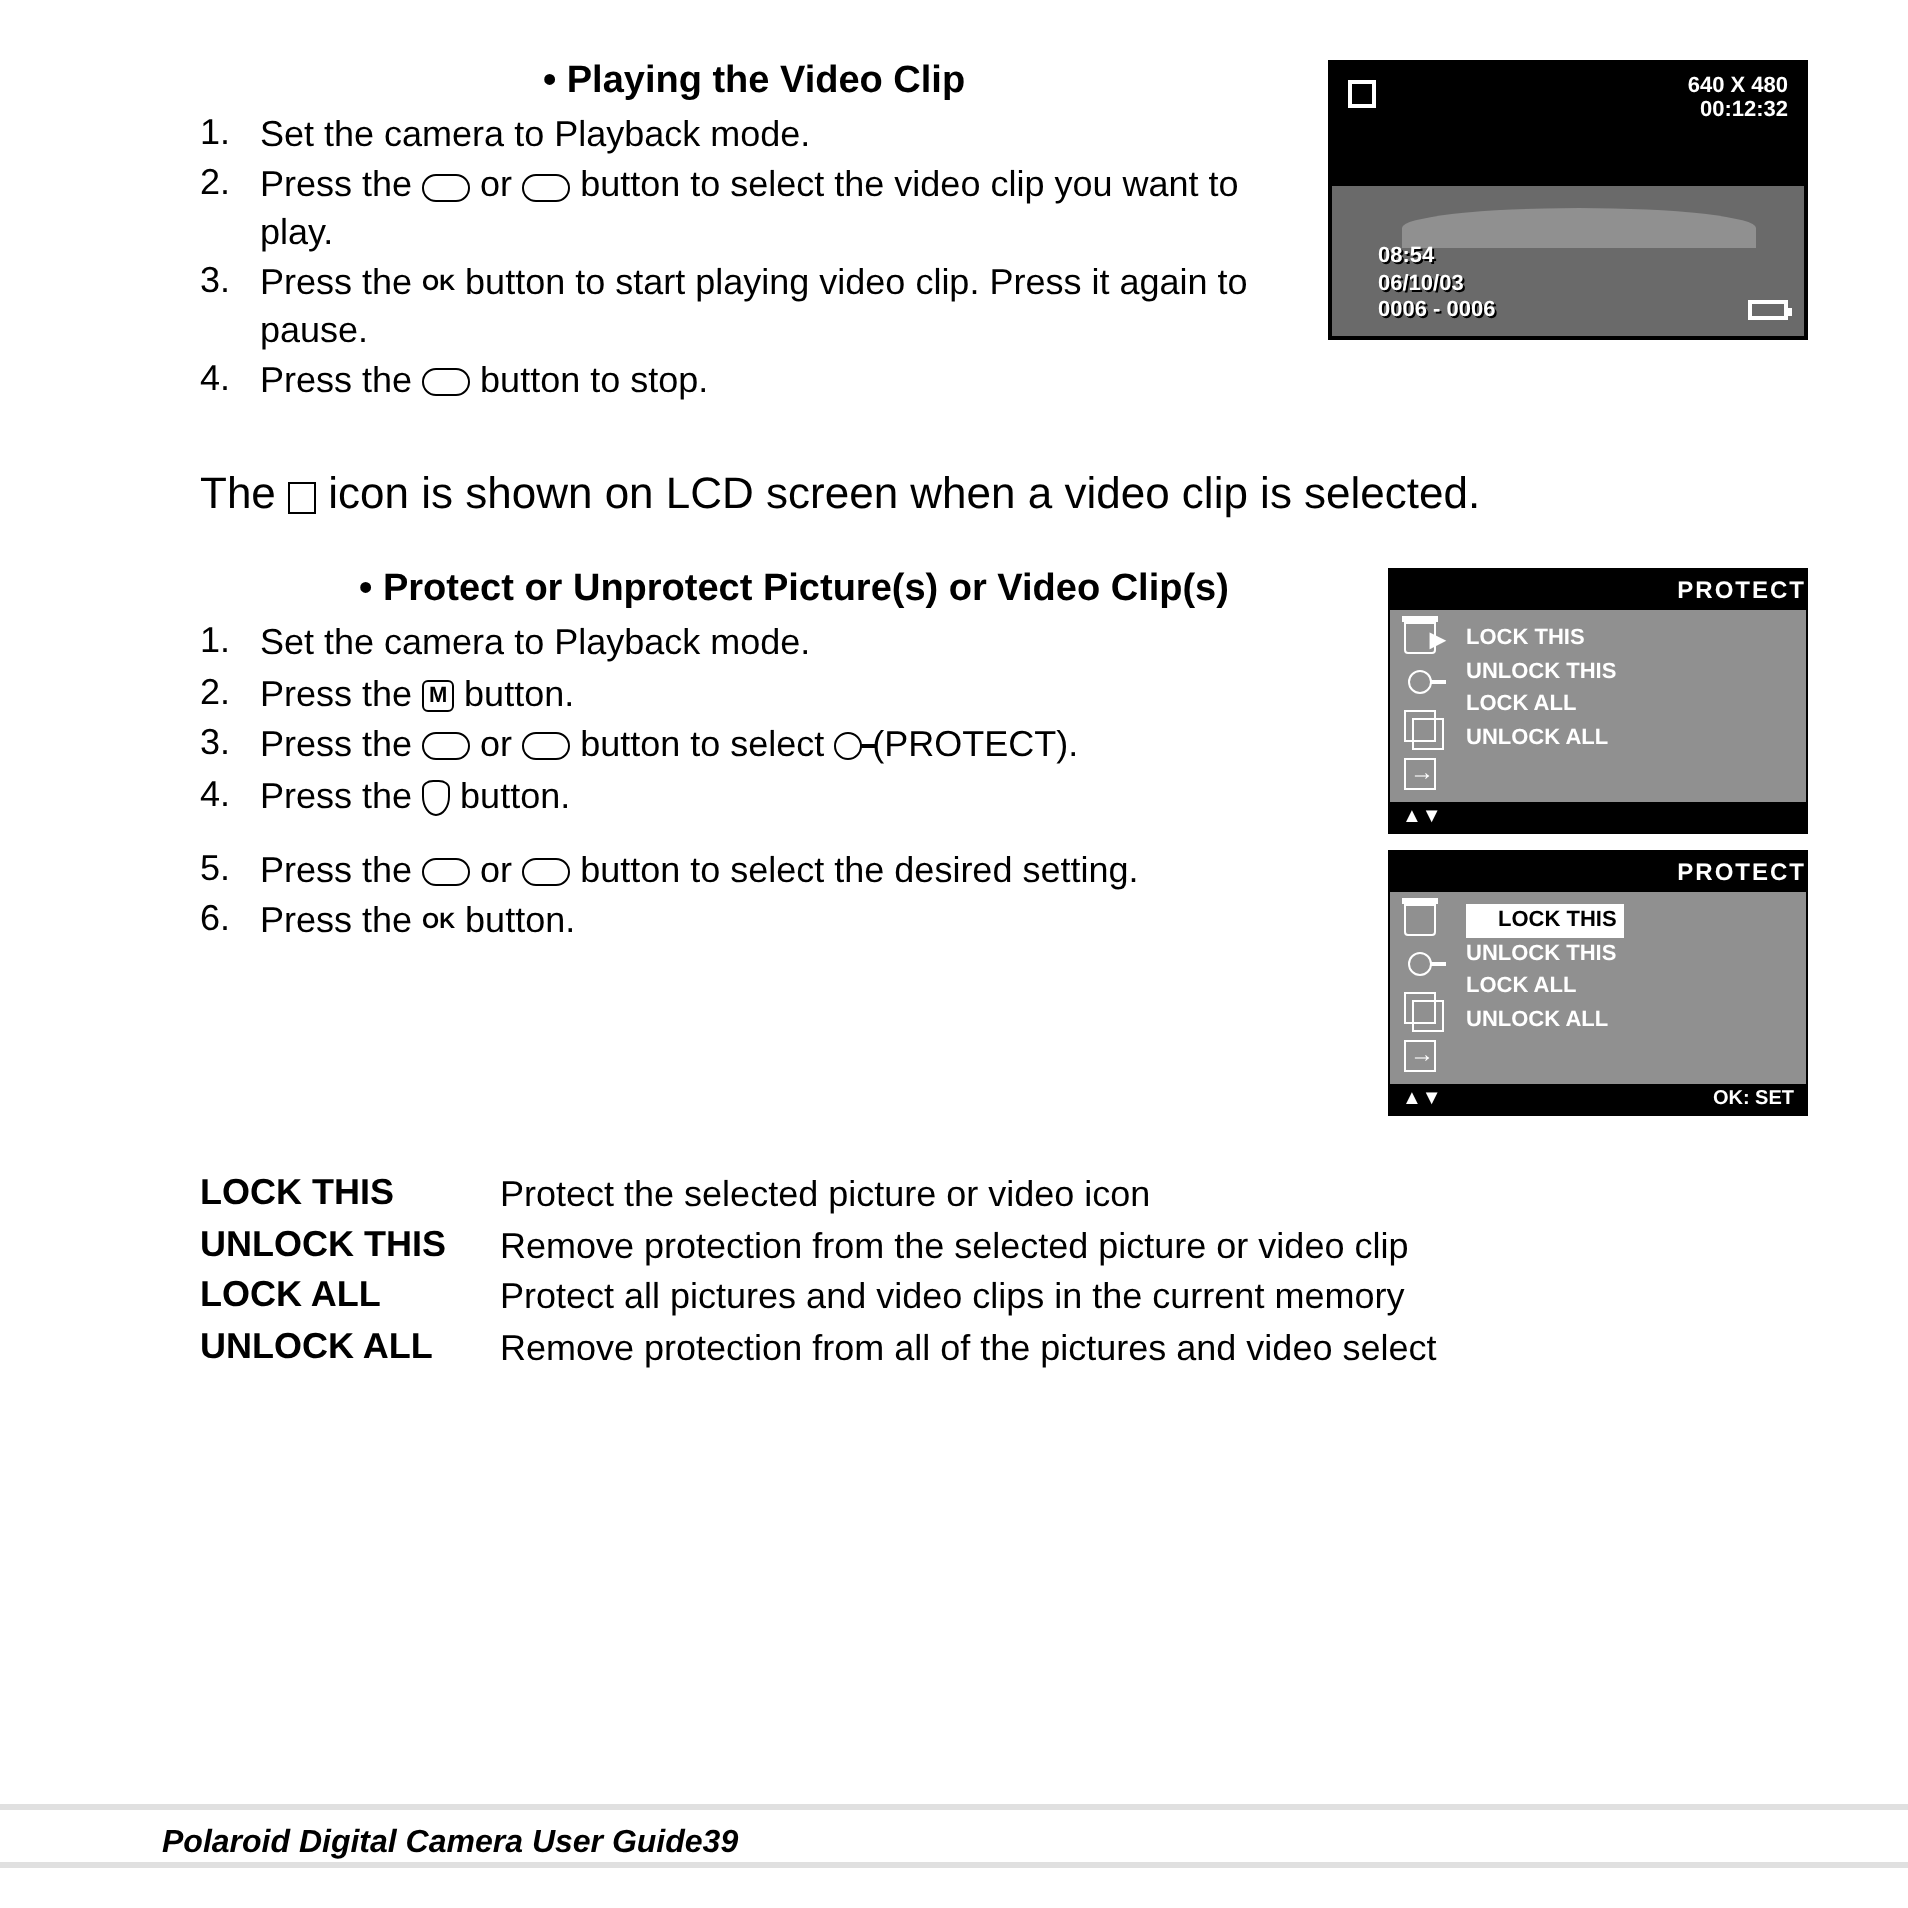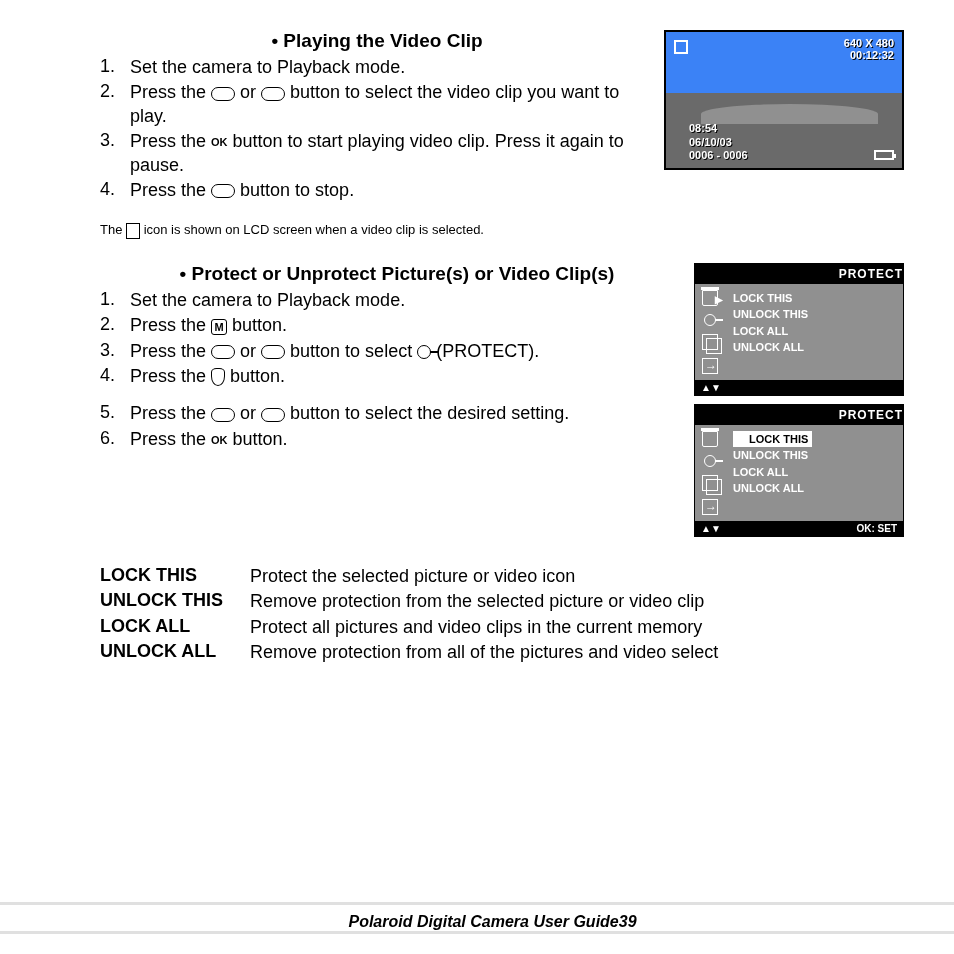--- a/index.html
+++ b/index.html
@@ -10,21 +10,21 @@
     background: #fff;
     position: relative;
     padding: 30px 50px 0 50px;
   }
   .content { width: 100%; }
   .section-title { font-weight: bold; font-size: 19px; margin-left: 50px; margin-bottom: 4px; text-align: center; }
   .ol { margin-left: 50px; font-size: 18px; }
   .ol .row { display: flex; align-items: flex-start; margin-bottom: 2px; }
   .ol .num { width: 30px; flex-shrink: 0; }
   .ol .txt { flex: 1; line-height: 1.3; }
-  .para { margin-left: 50px; font-size: 13px; margin-top: 20px; }
+  .para { margin-left: 50px; font-size: 22px; margin-top: 32px; }
   .sec2 { margin-top: 24px; }
   .inline-icon {
     display: inline-block;
     width: 24px; height: 14px;
     border: 1.5px solid #000;
     border-radius: 8px;
     vertical-align: middle;
     position: relative;
     font-size: 9px;
     text-align: center;
@@ -43,21 +43,21 @@
     vertical-align:middle; position:relative;
   }
   .film-icon {
     display:inline-block; width:14px; height:16px; border:1.5px solid #000;
     vertical-align:middle; position:relative; background:
      linear-gradient(#fff,#fff) 0 3px/100% 2px no-repeat,
      linear-gradient(#fff,#fff) 0 11px/100% 2px no-repeat;
   }
   .block1 { float: right; margin-left: 10px; }
   .lcd1 {
-    width: 240px; height: 140px; background: #3b82f6;
+    width: 240px; height: 140px; background: #000000;
     border: 2px solid #000; position: relative;
     color: #fff; font-size: 11px; font-weight: bold;
   }
   .lcd1 .tl { position: absolute; top: 8px; left: 8px; width:14px; height:14px; border:2px solid #fff; }
   .lcd1 .tr { position: absolute; top: 5px; right: 8px; text-align:right; text-shadow: 1px 1px 0 #000; }
   .lcd1 .bl { position: absolute; bottom: 6px; left: 23px; line-height:1.2; text-shadow: 1px 1px 0 #000;}
   .lcd1 .br { position: absolute; bottom: 8px; right: 8px; width:20px; height:10px; border:2px solid #fff; }
   .lcd1 .br::before { content:""; position:absolute; right:-4px; top:2px; width:3px; height:4px; background:#fff;}
   .lcd1 .scene { position:absolute; inset:0; overflow:hidden;}
   .lcd1 .scene::before { content:""; position:absolute; left:0; right:0; bottom:0; height:55%; background:#6a6a6a;}
@@ -88,21 +88,21 @@
   .menus-right { float:right; clear:right; margin-top:0px; }
   .defs { margin-left: 50px; margin-top: 20px; font-size: 18px;}
   .defs .drow { display:flex; margin-bottom: 2px;}
   .defs .dt { width: 150px; font-weight:bold; flex-shrink:0;}
   .defs .dd { flex:1; text-align: justify; line-height:1.3;}
   .footer {
     position: absolute; left:0; right:0; bottom: 20px;
     padding: 8px 50px 0 81px;
     border-top: 3px solid #e0e0e0;
     border-bottom: 3px solid #e0e0e0;
-    display:flex; justify-content:center;
+    display:flex; justify-content:flex-start;
     font-style: italic; font-weight:bold; font-size:16px;
   }
   .cf::after{content:"";display:table;clear:both;}
 </style>
 </head>
 <body>
 
 <div class="content">
 
   <div class="block1">

